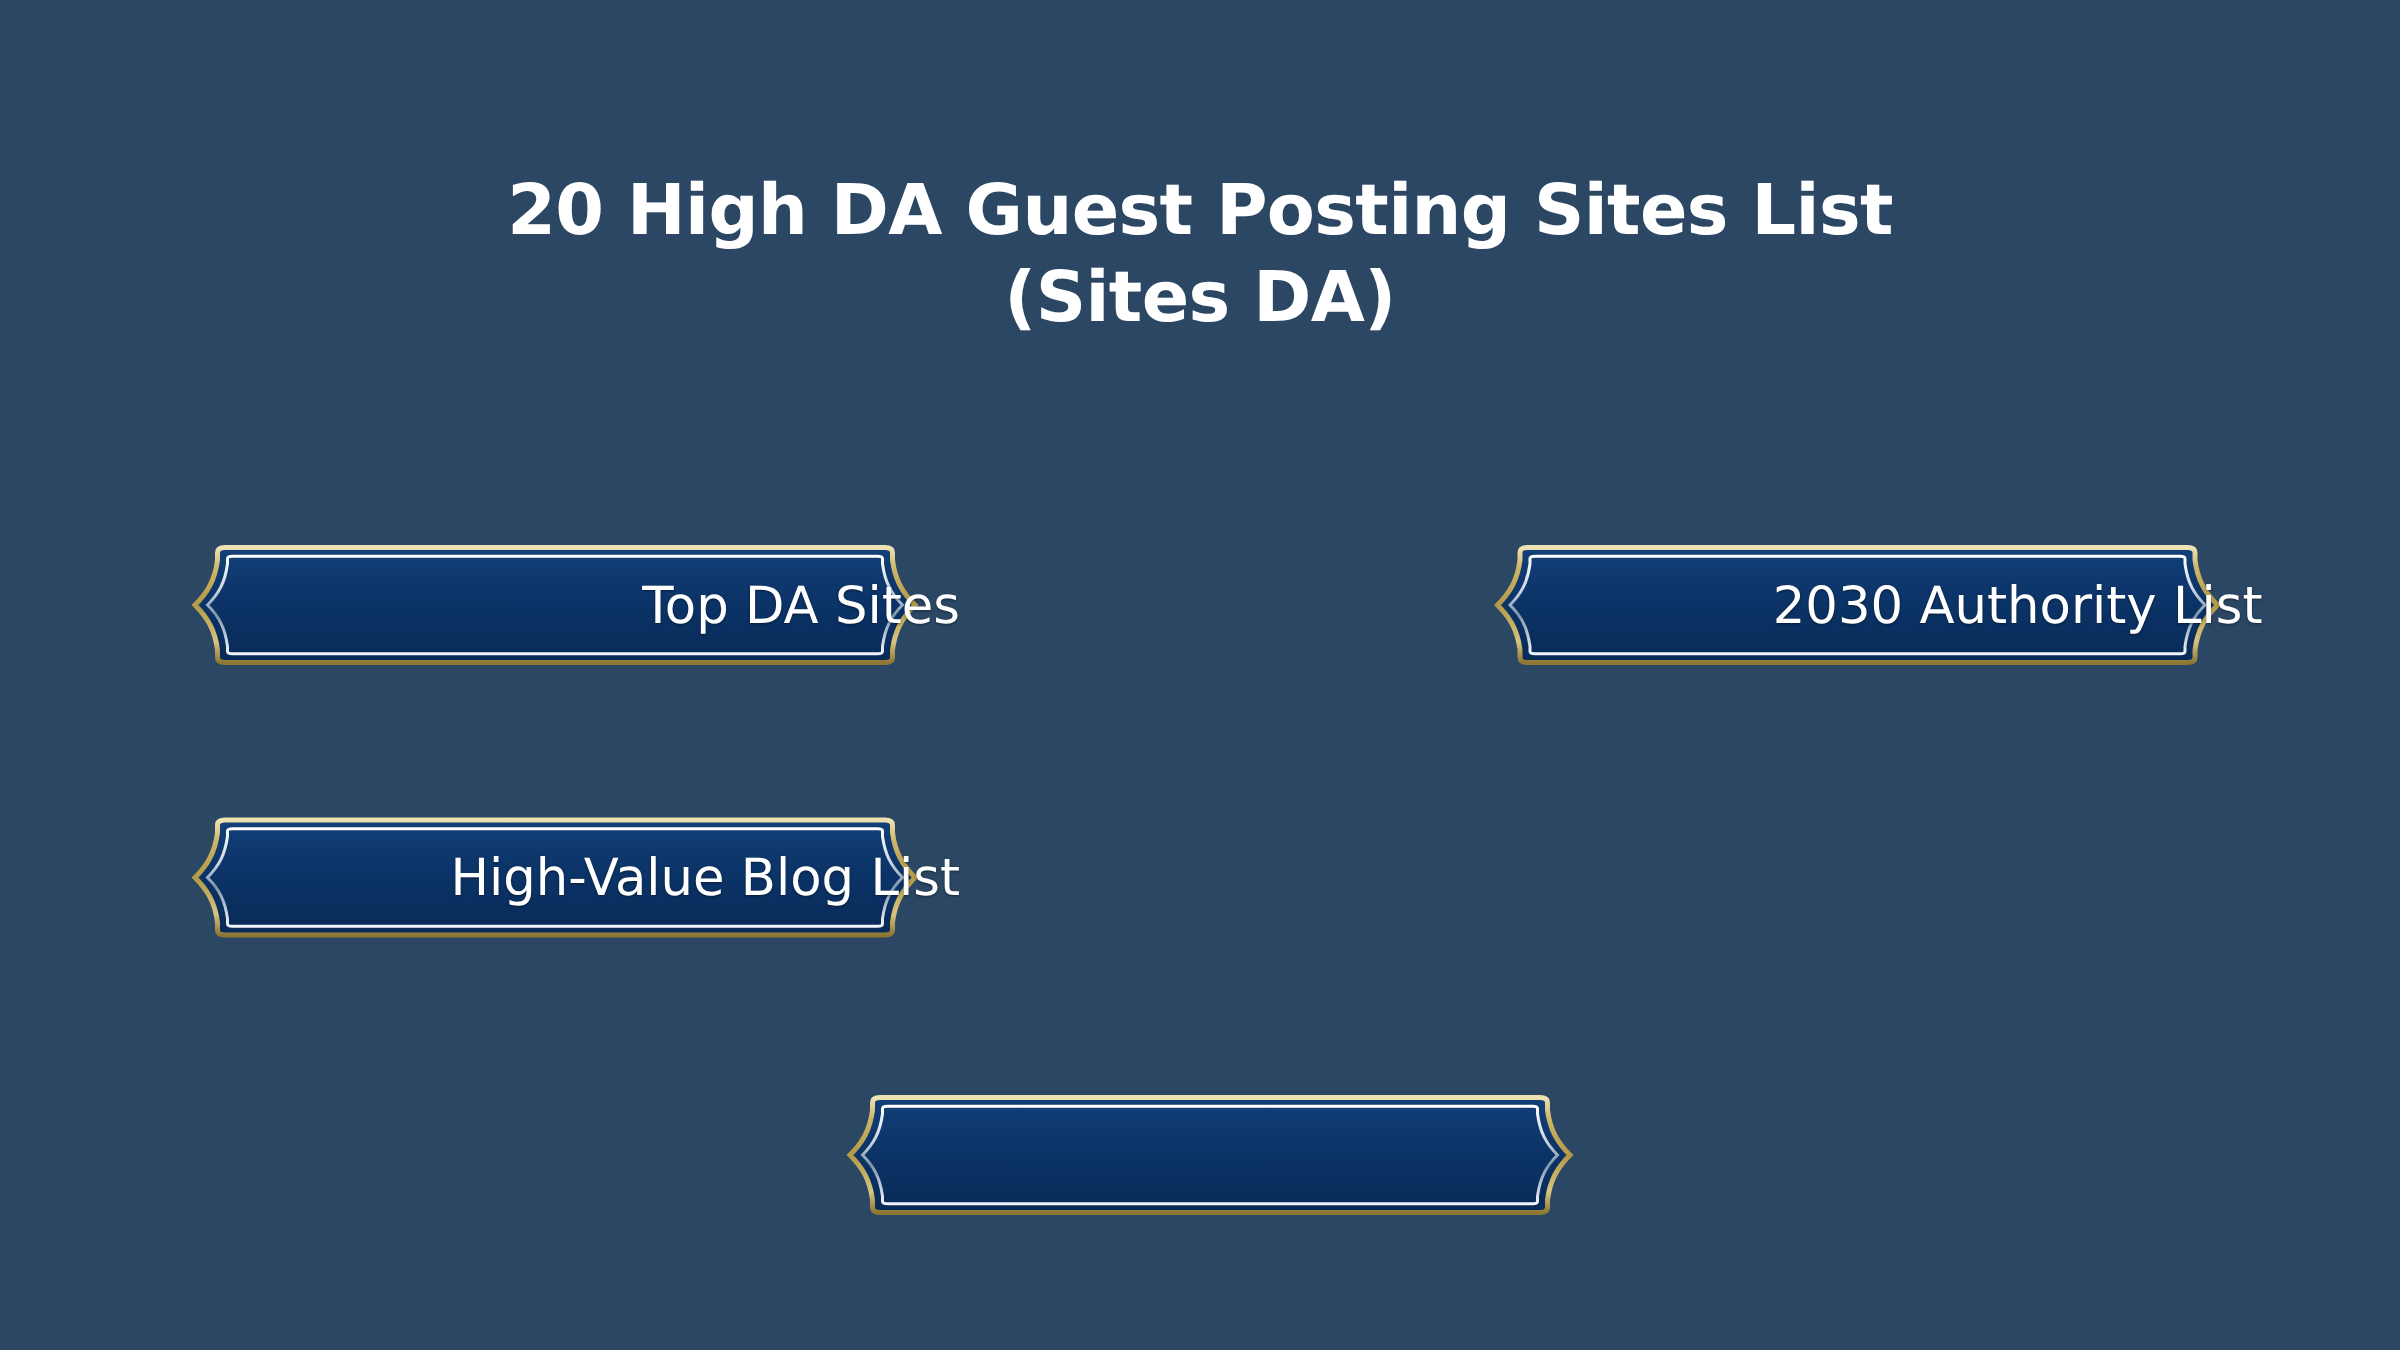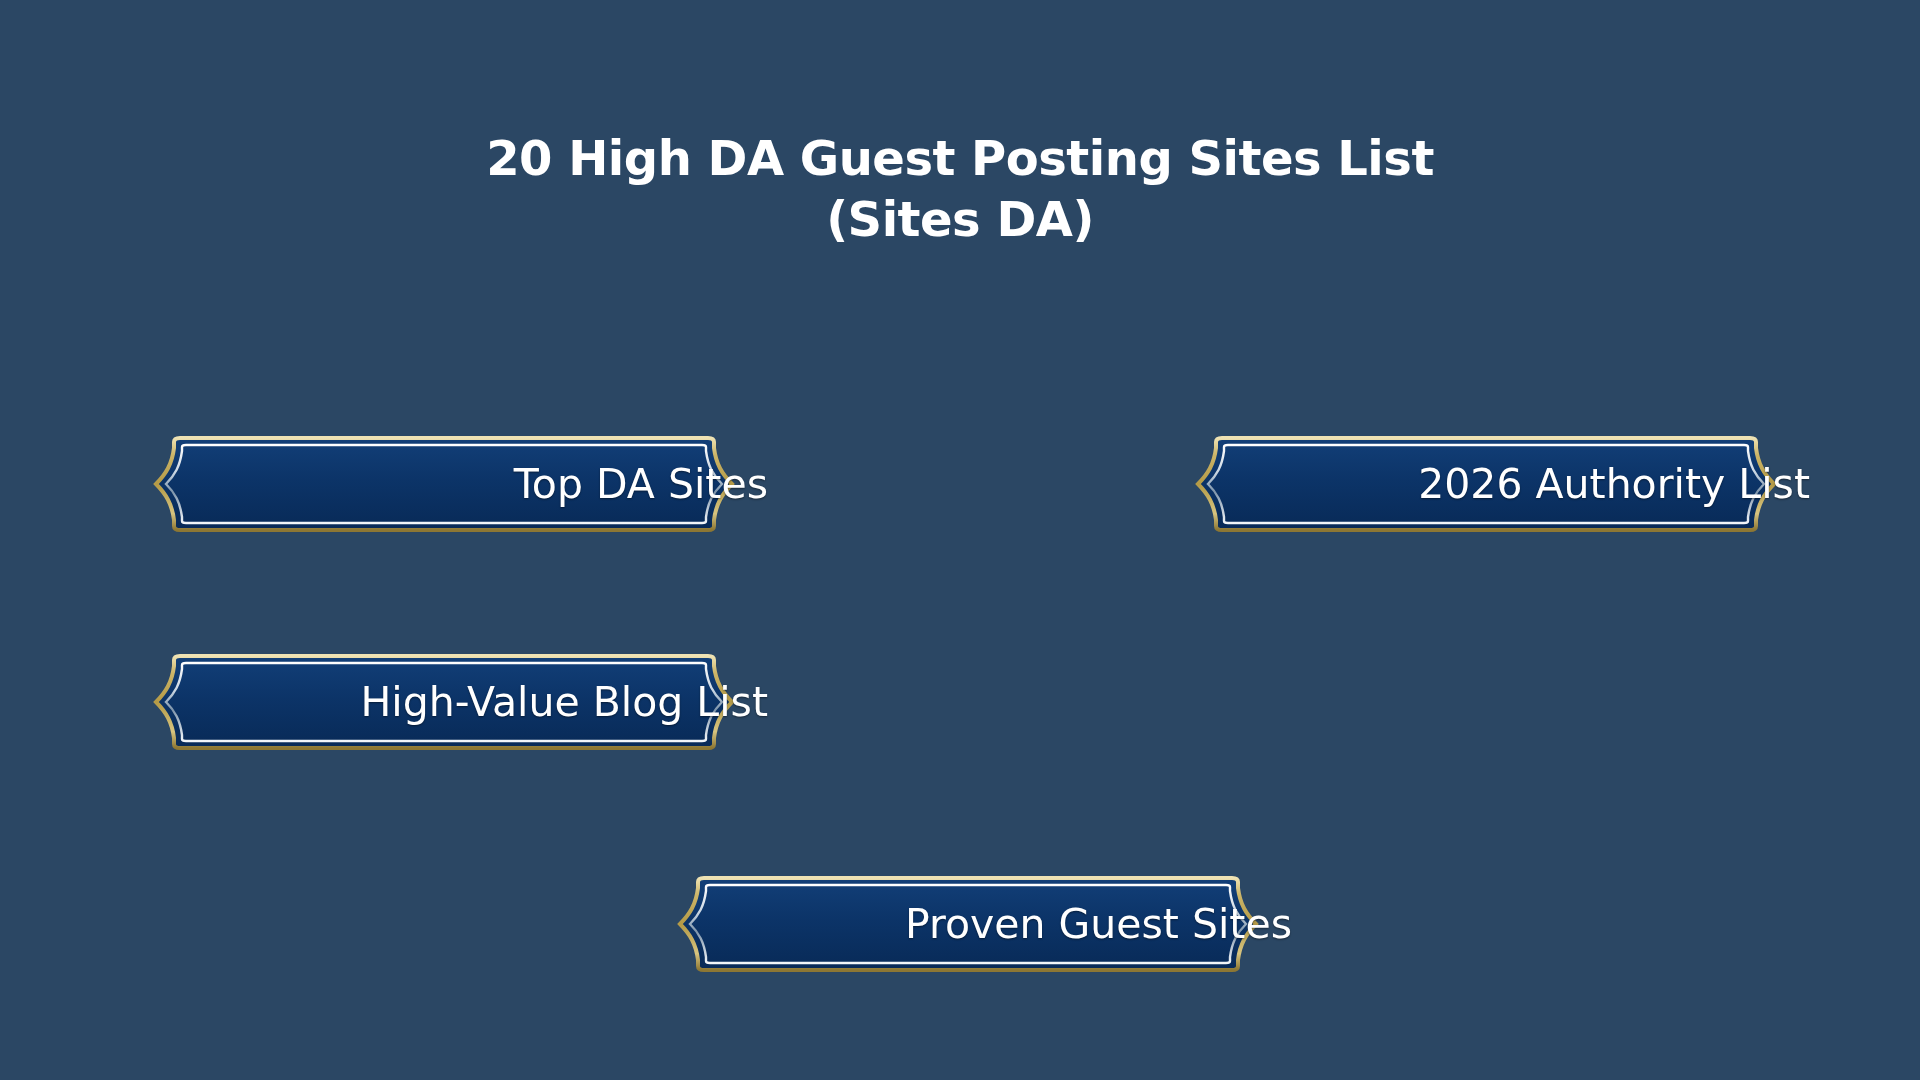--- a/index.html
+++ b/index.html
@@ -26,21 +26,21 @@
   
   .title {
     position: absolute;
     top: 96px;
     left: 0;
     width: 1920px;
     text-align: center;
     color: #ffffff;
     font-family: "DejaVu Sans", sans-serif;
     font-weight: bold;
-    font-size: 48px;
+    font-size: 56px;
     line-height: 1.26;
     letter-spacing: -0.5px;
   }
   .title .line {
     display: block;
     white-space: nowrap;
   }
 
   
   .btn {
@@ -117,33 +117,32 @@
       <path d="M 46,48 C 55,39 60,30 62,15 L 62,11 Q 62,9 66,9 L 582,9 Q 586,9 586,11 L 586,15 C 588,30 593,39 602,48 C 593,57 588,66 586,81 L 586,85 Q 586,87 582,87 L 66,87 Q 62,87 62,85 L 62,81 C 60,66 55,57 46,48 Z" fill="none" stroke="url(#silverGrad1)" stroke-width="2.4"></path>
     </svg>
     <span class="label">Top DA Sites</span>
   </div>
 
   <div class="btn btn-r1c2">
     <svg class="frame" viewBox="0 0 648 96" preserveAspectRatio="none">
       <path d="M 36,48 C 46,38 52,28 54,12 L 54,6 Q 54,2 60,2 L 588,2 Q 594,2 594,6 L 594,12 C 596,28 602,38 612,48 C 602,58 596,68 594,84 L 594,90 Q 594,94 588,94 L 60,94 Q 54,94 54,90 L 54,84 C 52,68 46,58 36,48 Z" fill="url(#fillGrad1)" stroke="url(#goldGrad1)" stroke-width="4"></path>
       <path d="M 46,48 C 55,39 60,30 62,15 L 62,11 Q 62,9 66,9 L 582,9 Q 586,9 586,11 L 586,15 C 588,30 593,39 602,48 C 593,57 588,66 586,81 L 586,85 Q 586,87 582,87 L 66,87 Q 62,87 62,85 L 62,81 C 60,66 55,57 46,48 Z" fill="none" stroke="url(#silverGrad1)" stroke-width="2.4"></path>
     </svg>
-    <span class="label">2026 Authority List</span>
+    <span class="label">2030 Authority List</span>
   </div>
 
   <div class="btn btn-r2c1">
     <svg class="frame" viewBox="0 0 648 96" preserveAspectRatio="none">
       <path d="M 36,48 C 46,38 52,28 54,12 L 54,6 Q 54,2 60,2 L 588,2 Q 594,2 594,6 L 594,12 C 596,28 602,38 612,48 C 602,58 596,68 594,84 L 594,90 Q 594,94 588,94 L 60,94 Q 54,94 54,90 L 54,84 C 52,68 46,58 36,48 Z" fill="url(#fillGrad1)" stroke="url(#goldGrad1)" stroke-width="4"></path>
       <path d="M 46,48 C 55,39 60,30 62,15 L 62,11 Q 62,9 66,9 L 582,9 Q 586,9 586,11 L 586,15 C 588,30 593,39 602,48 C 593,57 588,66 586,81 L 586,85 Q 586,87 582,87 L 66,87 Q 62,87 62,85 L 62,81 C 60,66 55,57 46,48 Z" fill="none" stroke="url(#silverGrad1)" stroke-width="2.4"></path>
     </svg>
     <span class="label">High-Value Blog List</span>
   </div>
 
 
   <div class="btn btn-r3c0">
     <svg class="frame" viewBox="0 0 648 96" preserveAspectRatio="none">
       <path d="M 36,48 C 46,38 52,28 54,12 L 54,6 Q 54,2 60,2 L 588,2 Q 594,2 594,6 L 594,12 C 596,28 602,38 612,48 C 602,58 596,68 594,84 L 594,90 Q 594,94 588,94 L 60,94 Q 54,94 54,90 L 54,84 C 52,68 46,58 36,48 Z" fill="url(#fillGrad1)" stroke="url(#goldGrad1)" stroke-width="4"></path>
       <path d="M 46,48 C 55,39 60,30 62,15 L 62,11 Q 62,9 66,9 L 582,9 Q 586,9 586,11 L 586,15 C 588,30 593,39 602,48 C 593,57 588,66 586,81 L 586,85 Q 586,87 582,87 L 66,87 Q 62,87 62,85 L 62,81 C 60,66 55,57 46,48 Z" fill="none" stroke="url(#silverGrad1)" stroke-width="2.4"></path>
     </svg>
-    <span class="label">Proven Guest Sites</span>
   </div>
 
 </div>
 
 </body></html>

